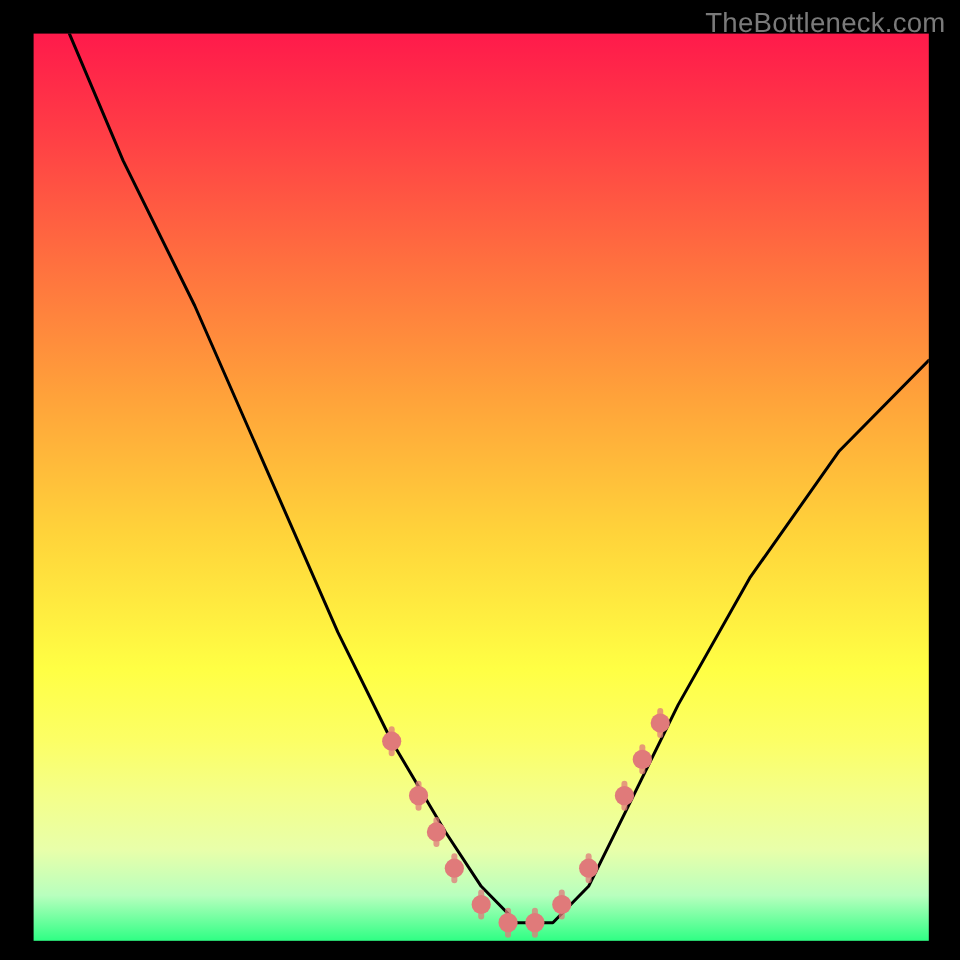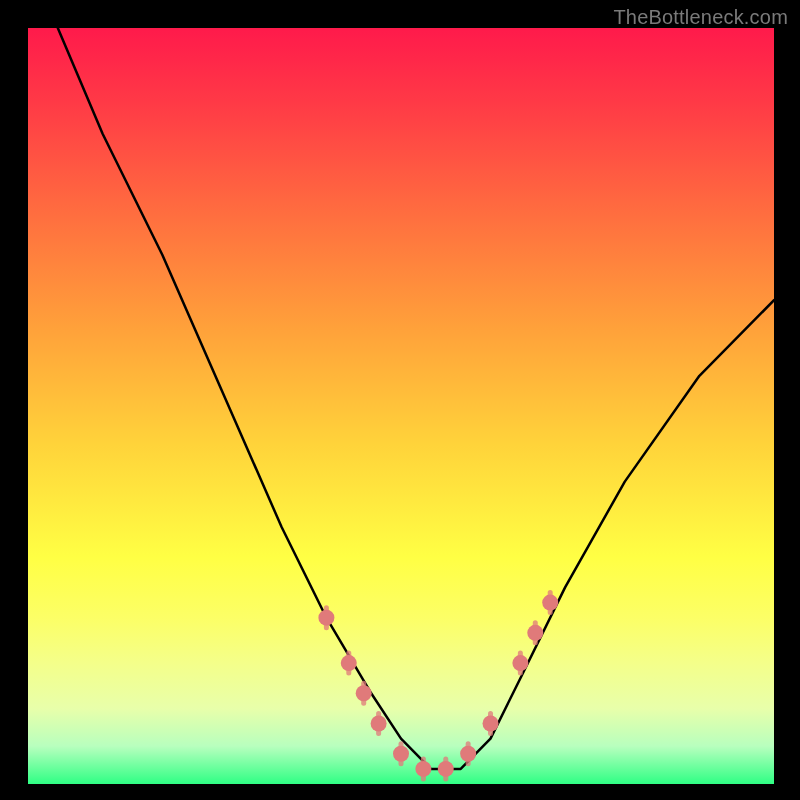--- a/index.html
+++ b/index.html
@@ -29,21 +29,21 @@
       #e8ffaa 90%,
       #b8ffbe 95%,
       #2fff84 100%
     );
   }
   .watermark {
     position: absolute;
     top: 6px;
     right: 12px;
     color: #7a7a7a;
-    font-size: 20px;
+    font-size: 23px;
     font-weight: 500;
     letter-spacing: 0.2px;
   }
   svg {
     position: absolute;
     left: 0;
     top: 0;
   }
 </style>
 </head>

